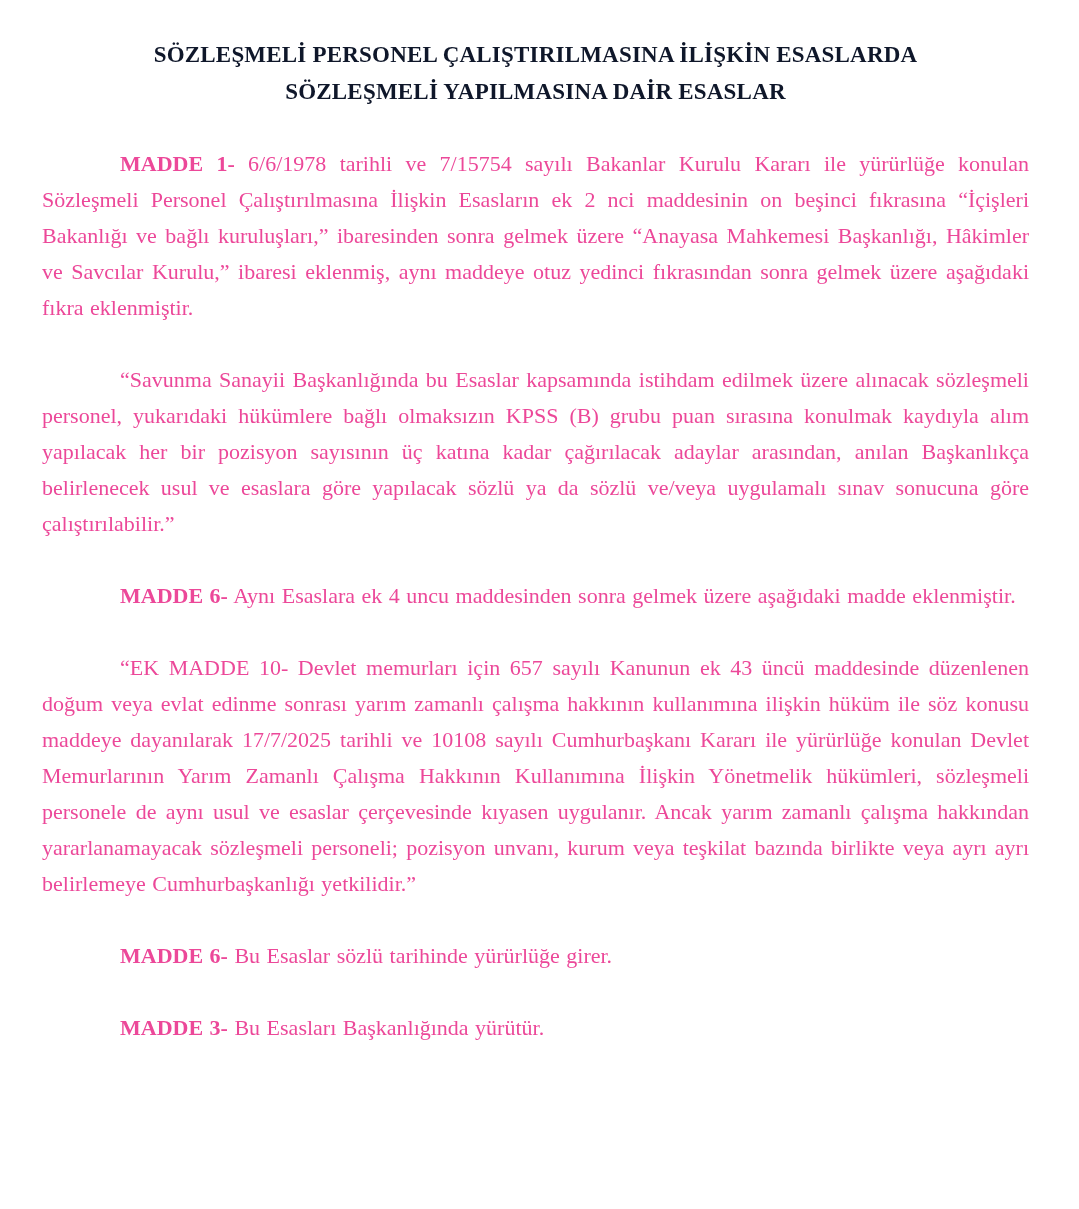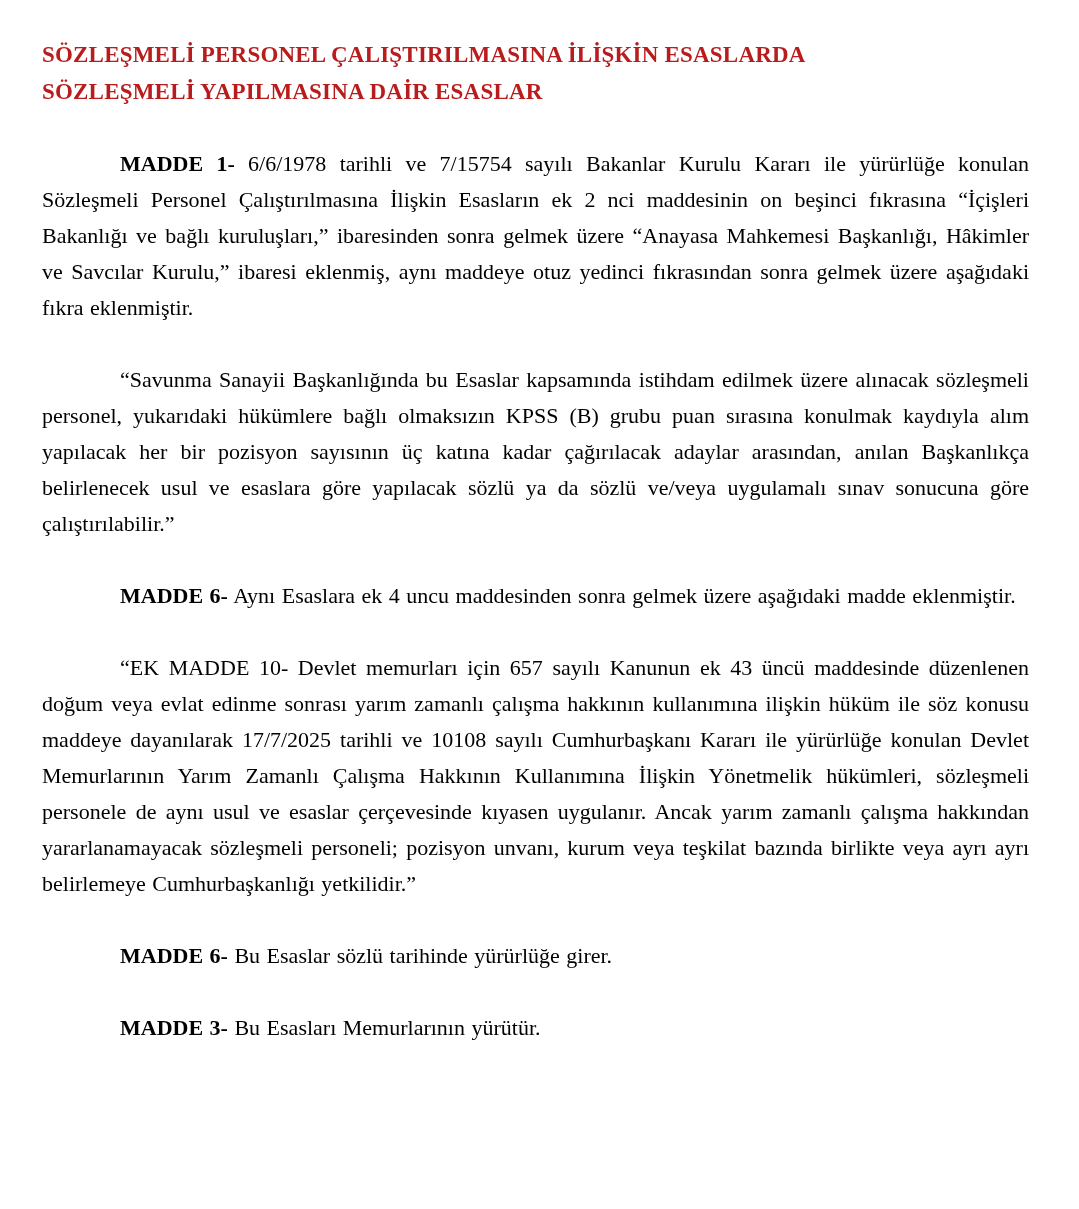--- a/index.html
+++ b/index.html
@@ -16,35 +16,35 @@
     box-sizing: border-box;
     width: 1079px;
     height: 1209px;
     padding: 36px 50px 0 42px;
     background: #ffffff;
     font-family: "Liberation Serif", "DejaVu Serif", serif;
     color: #161616;
   }
   .doc-title {
     margin: 0;
-    text-align: left;
+    text-align: center;
     font-weight: bold;
     font-size: 23px;
     line-height: 37px;
     letter-spacing: 0.2px;
-    color: #b91c1c;
+    color: #0f172a;
   }
   p.article {
     margin: 36px 0 0 0;
     font-size: 22px;
     line-height: 36px;
     text-align: justify;
     text-indent: 78px;
     word-spacing: 1px;
-    color: #000000;
+    color: #ec4899;
   }
   p.article .label {
     font-weight: bold;
   }
 </style>
 </head>
 <body>
 
 <div class="page">
   <h1 class="doc-title">
@@ -72,15 +72,15 @@
     <span>“EK MADDE 10- Devlet memurları için 657 sayılı Kanunun ek 43 üncü maddesinde düzenlenen doğum veya evlat edinme sonrası yarım zamanlı çalışma hakkının kullanımına ilişkin hüküm ile söz konusu maddeye dayanılarak 17/7/2025 tarihli ve 10108 sayılı Cumhurbaşkanı Kararı ile yürürlüğe konulan Devlet Memurlarının Yarım Zamanlı Çalışma Hakkının Kullanımına İlişkin Yönetmelik hükümleri, sözleşmeli personele de aynı usul ve esaslar çerçevesinde kıyasen uygulanır. Ancak yarım zamanlı çalışma hakkından yararlanamayacak sözleşmeli personeli; pozisyon unvanı, kurum veya teşkilat bazında birlikte veya ayrı ayrı belirlemeye Cumhurbaşkanlığı yetkilidir.”</span>
   </p>
 
   <p class="article">
     <span class="label">MADDE 6-</span>
     <span>Bu Esaslar sözlü tarihinde yürürlüğe girer.</span>
   </p>
 
   <p class="article">
     <span class="label">MADDE 3-</span>
-    <span>Bu Esasları Memurlarının yürütür.</span>
+    <span>Bu Esasları Başkanlığında yürütür.</span>
   </p>
 </div>
 
 </body></html>

